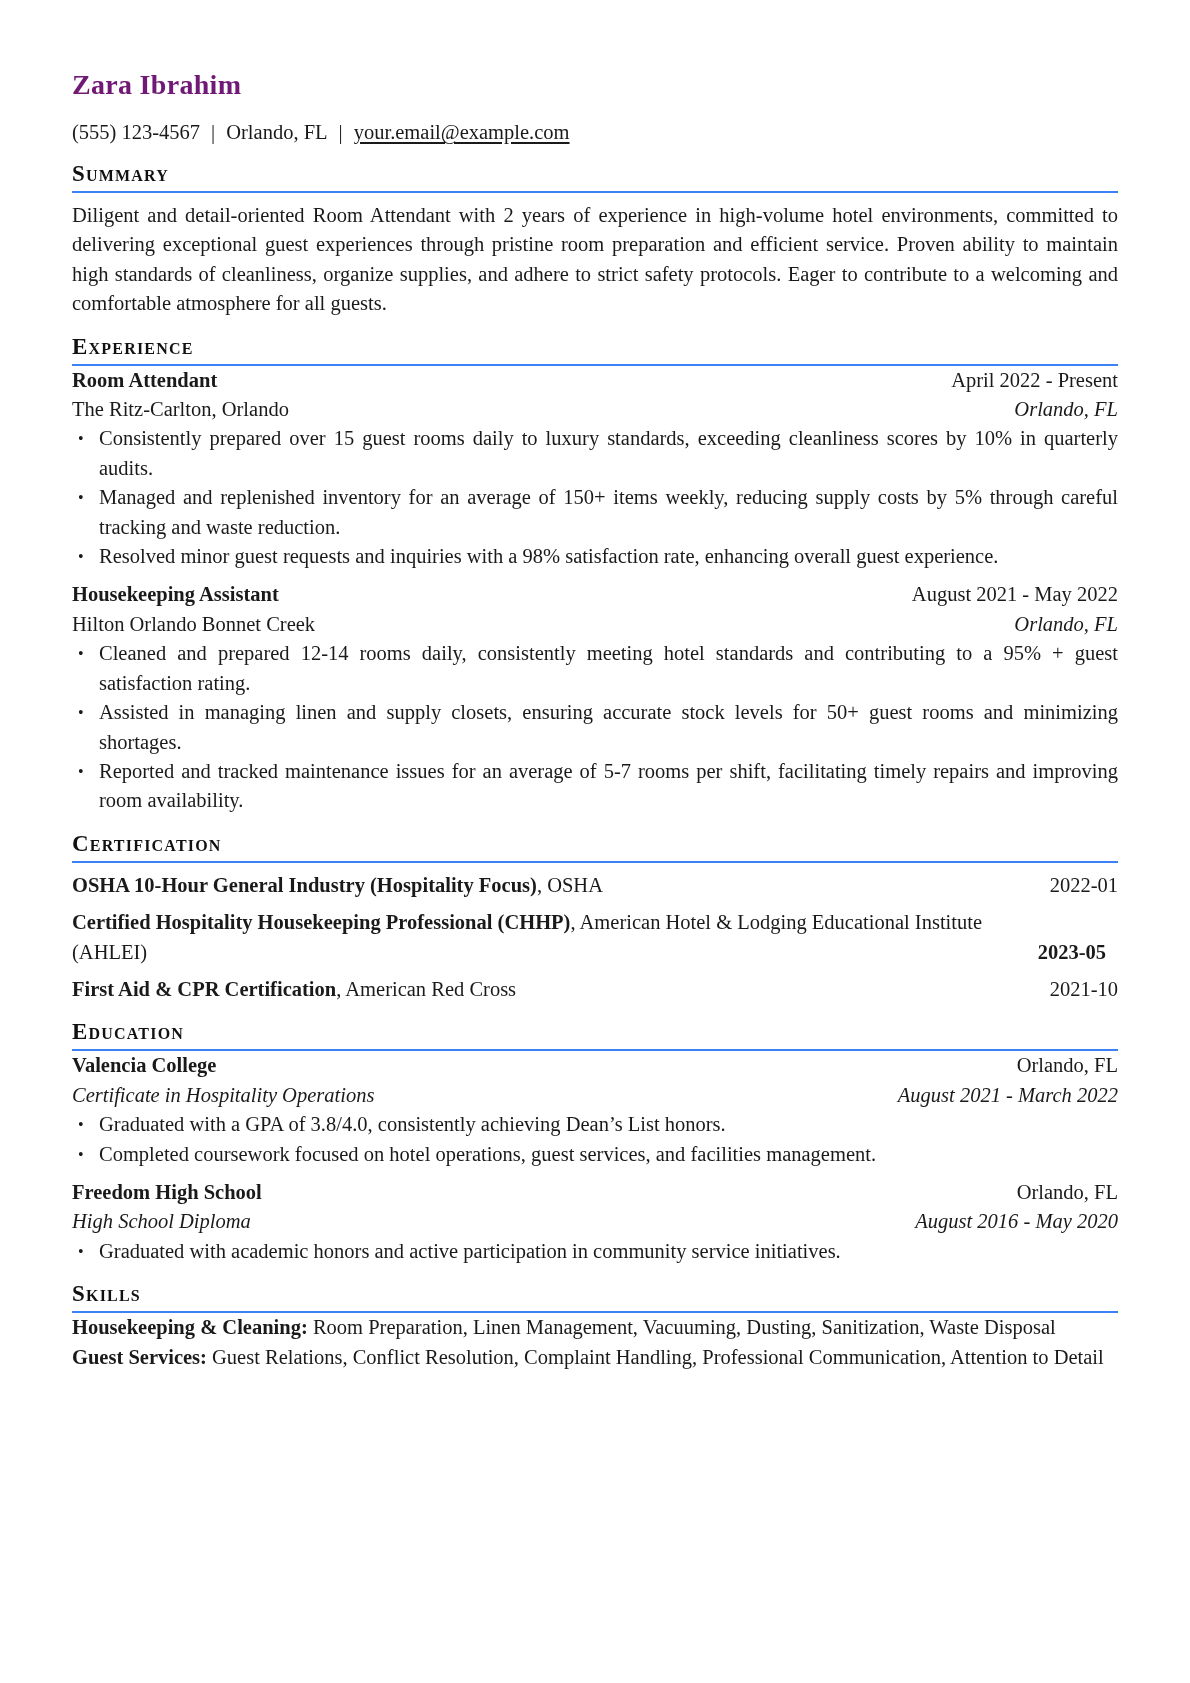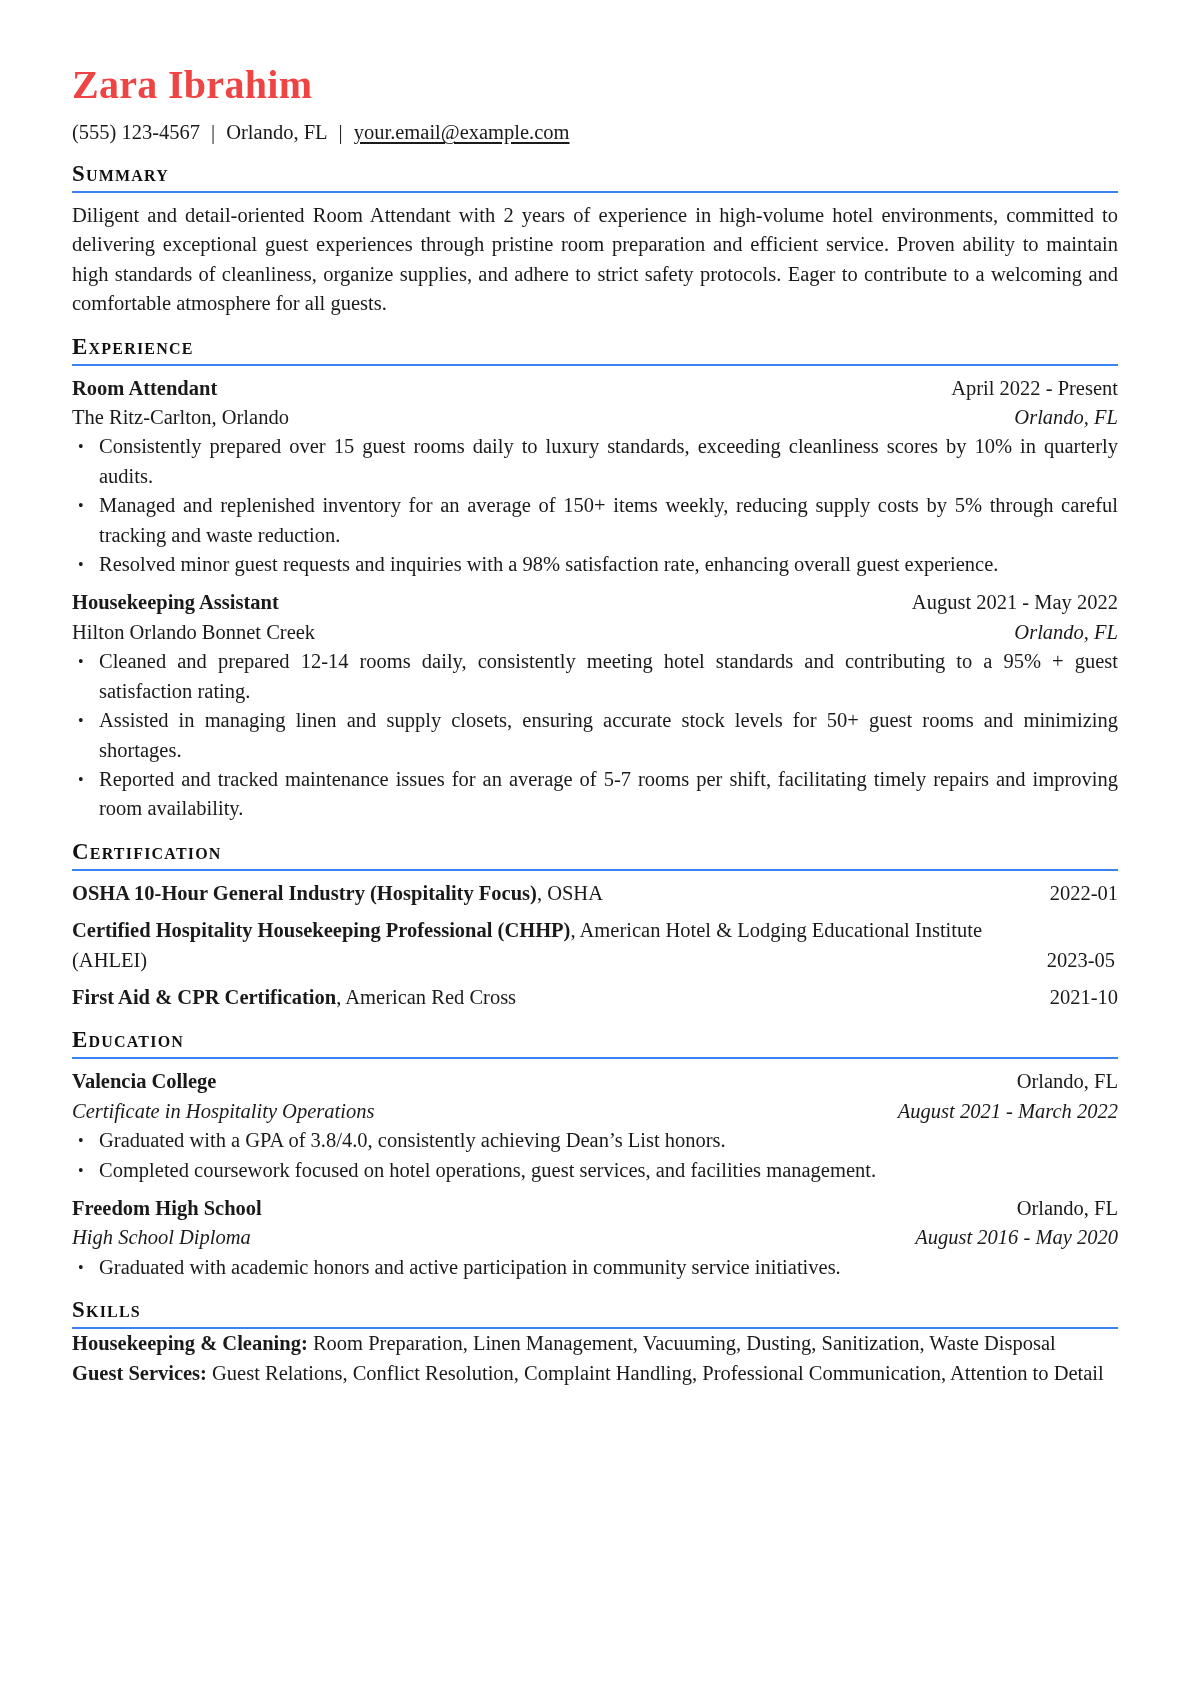--- a/index.html
+++ b/index.html
@@ -10,35 +10,35 @@
   }
   .page {
     position: relative;
     padding: 62px 72px 0 72px;
     width: 1046px;
     font-family: "Liberation Serif", "DejaVu Serif", serif;
     font-size: 20.5px;
     line-height: 29.4px;
   }
   .name {
-    font-size: 40px; font-weight: bold; line-height: 46px;
-    letter-spacing: 0.3px; margin: 0; color: #ef4444;
+    font-size: 28px; font-weight: bold; line-height: 46px;
+    letter-spacing: 0.3px; margin: 0; color: #701a75;
   }
   .contact { margin-top: 10px; line-height: 28px; }
   .contact .sep { display: inline-block; padding: 0 11px; }
   .contact a { color: #1a1a1a; text-decoration: underline; text-underline-offset: 3px; }
   .section { margin-top: 14px; }
   .section-title {
     font-size: 23px; font-weight: bold; font-variant: small-caps;
     letter-spacing: 1.2px; line-height: 28px; margin: 0;
     padding-bottom: 3px; border-bottom: 2px solid #3b82f6; color: #111;
   }
   .summary { margin-top: 8px; text-align: justify; }
   .entry { margin-top: 9px; }
-  .entry:first-of-type { margin-top: 8px; }
+  .entry:first-of-type { margin-top: 0; }
   .row { display: flex; justify-content: space-between; align-items: baseline; }
   .bold { font-weight: bold; }
   .ital { font-style: italic; }
   ul.bullets { margin: 0; padding: 0; list-style: none; }
   ul.bullets li { position: relative; padding-left: 27px; text-align: justify; }
   ul.bullets li::before {
     content: "\2022"; position: absolute; left: 6px; top: 0; font-size: 16px;
   }
   .cert { margin-top: 8px; }
   .cert-inline { display: flex; justify-content: space-between; align-items: baseline; gap: 43px; }
@@ -98,21 +98,21 @@
   <div class="section">
     <h2 class="section-title">Certification</h2>
 
     <div class="cert cert-inline">
       <span><span class="bold">OSHA 10-Hour General Industry (Hospitality Focus)</span>, <span>OSHA</span></span>
       <span>2022-01</span>
     </div>
 
     <div class="cert" style="position:relative;">
       <div style="padding-right:90px;"><span class="bold">Certified Hospitality Housekeeping Professional (CHHP)</span>, <span>American Hotel &amp; Lodging Educational Institute (AHLEI)</span></div>
-      <span style="position:absolute; right:3px; bottom:0;">2023-05</span>
+      <span style="position:absolute; right:12px; bottom:0;font-weight:bold;">2023-05</span>
     </div>
 
     <div class="cert cert-inline">
       <span><span class="bold">First Aid &amp; CPR Certification</span>, <span>American Red Cross</span></span>
       <span>2021-10</span>
     </div>
   </div>
 
   <div class="section">
     <h2 class="section-title">Education</h2>

